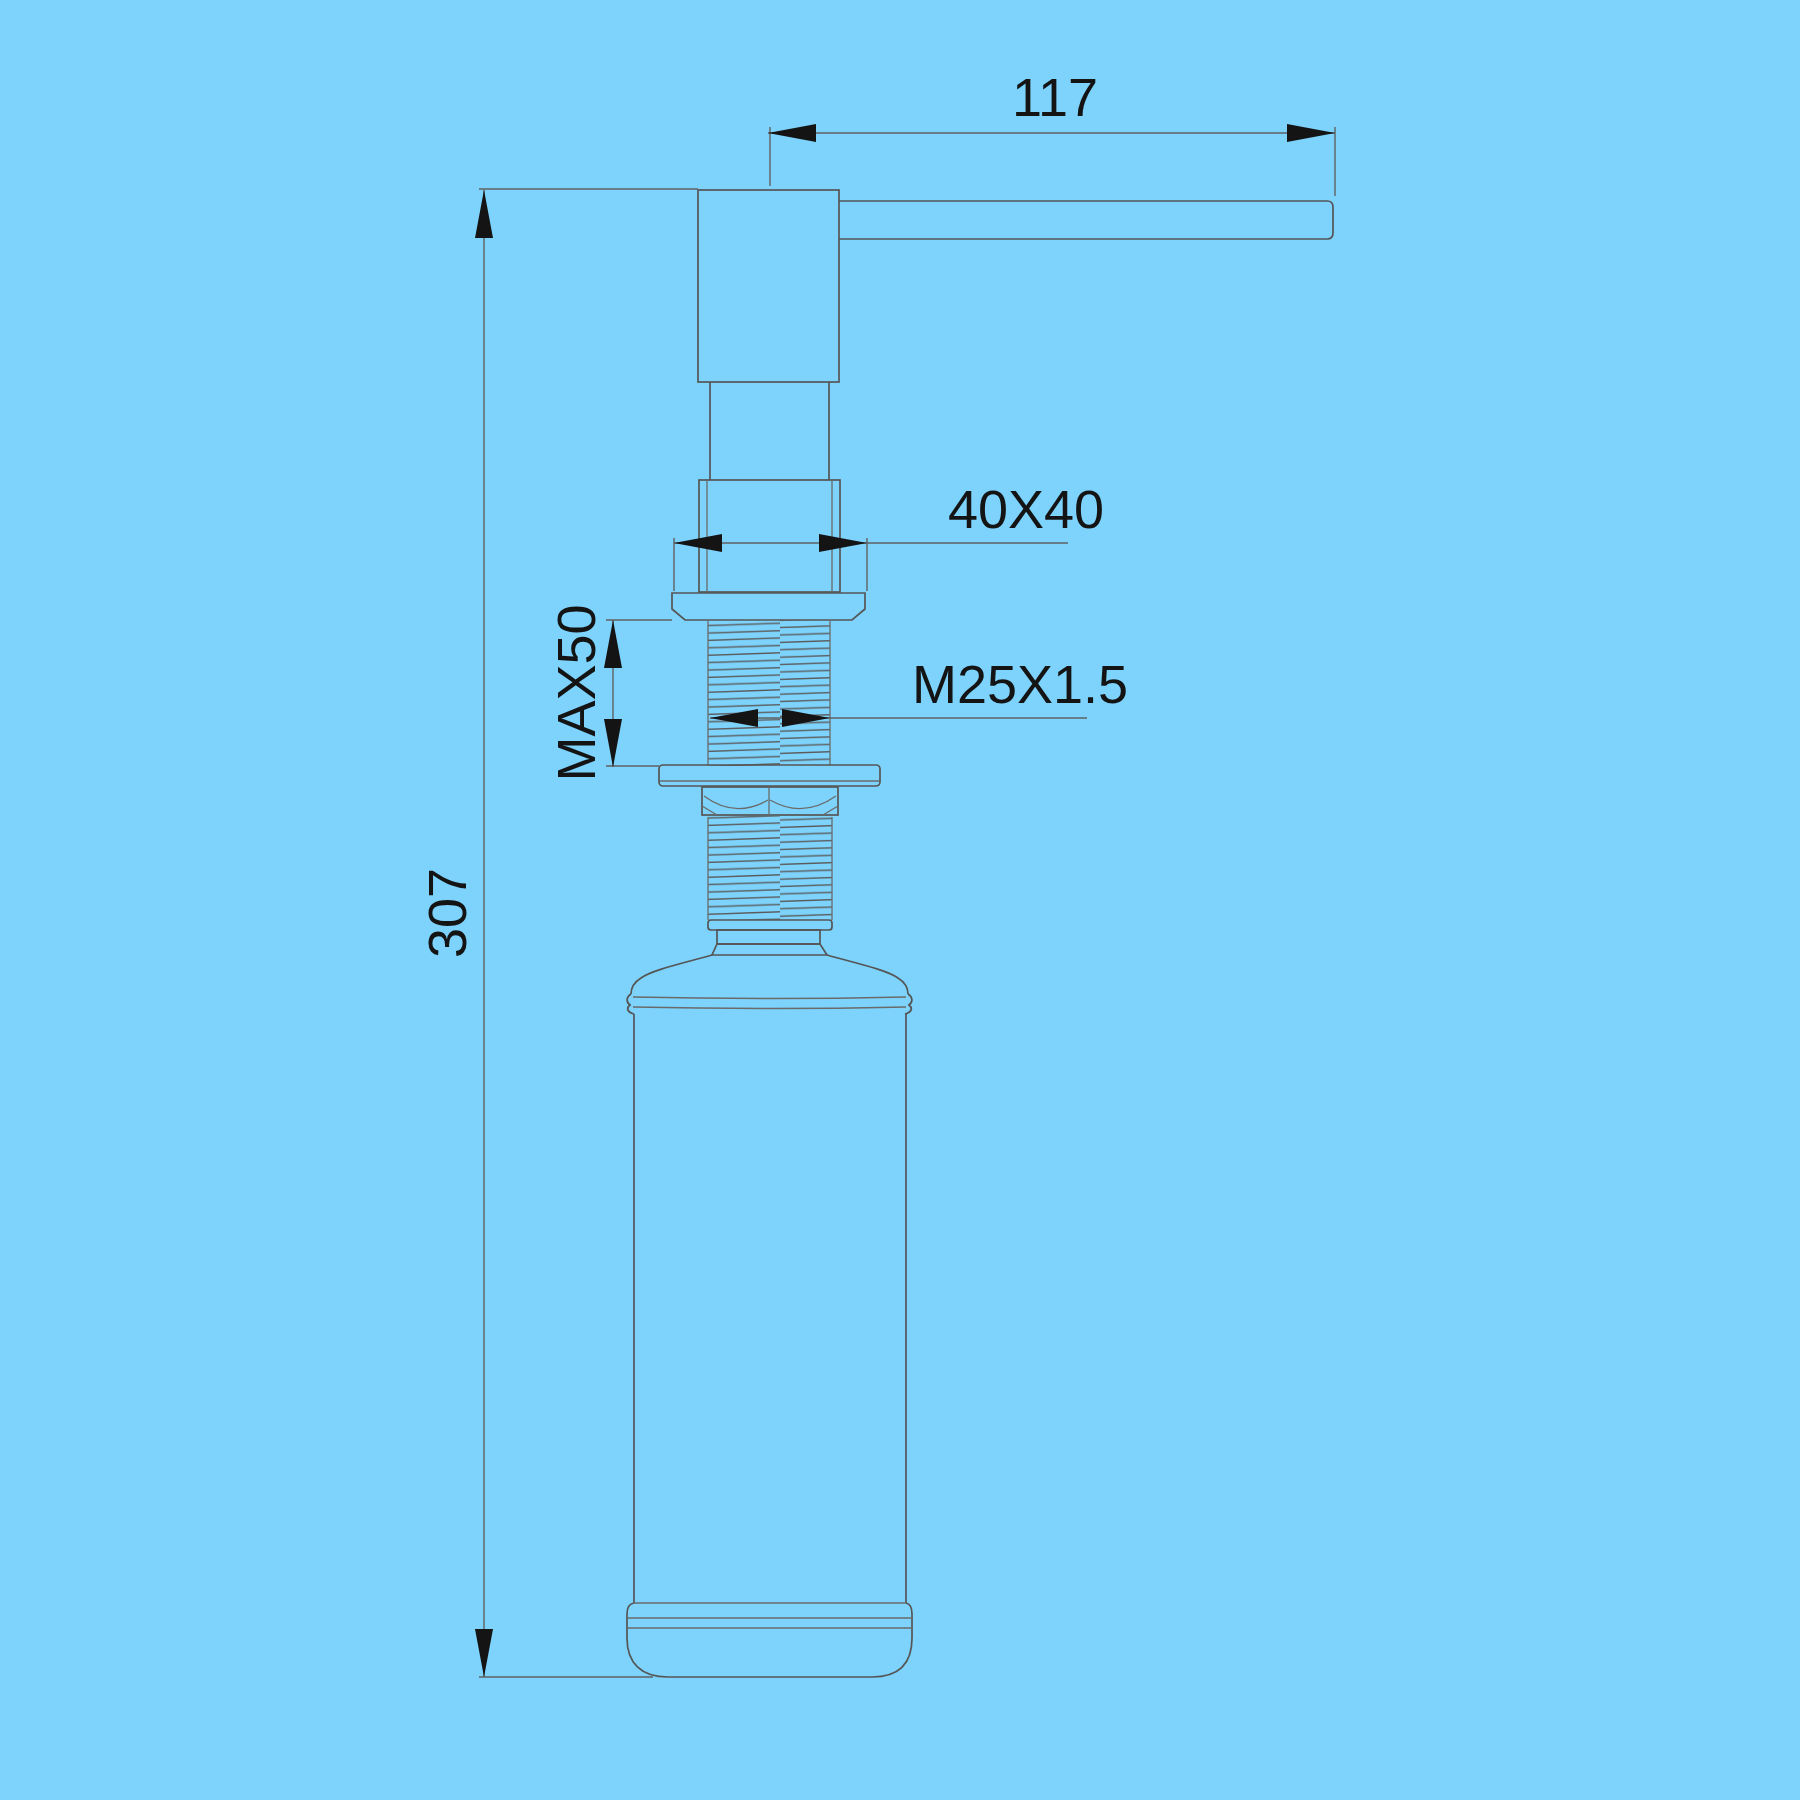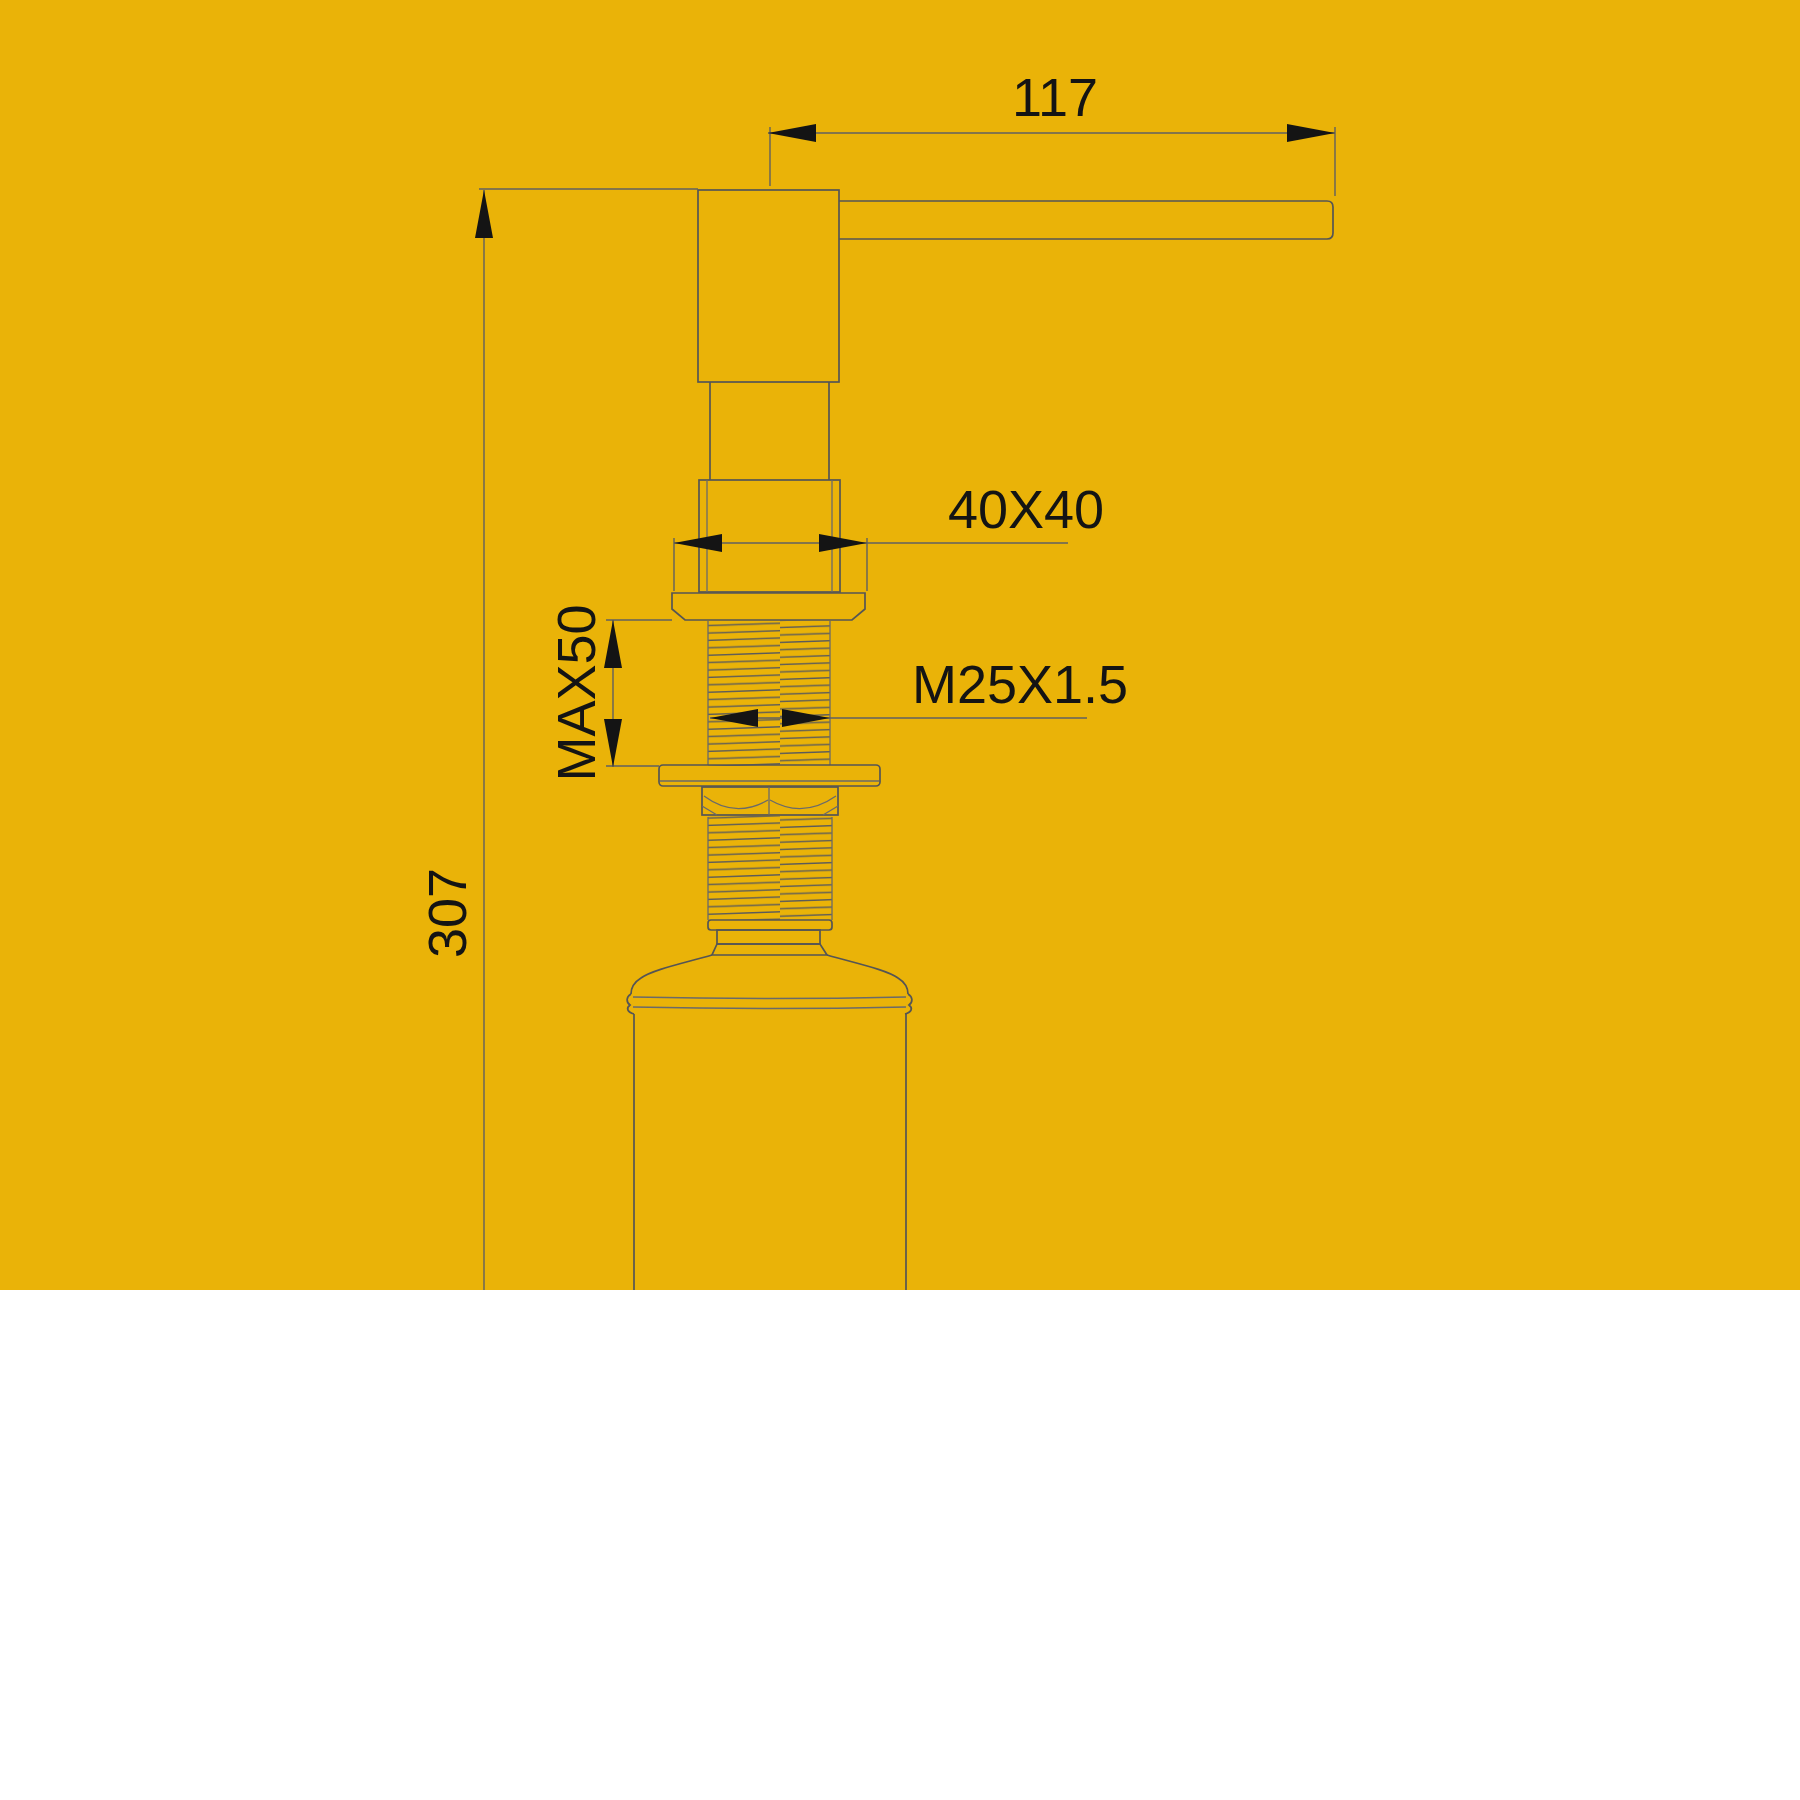--- a/index.html
+++ b/index.html
@@ -6,22 +6,22 @@
     margin: 0;
     padding: 0;
     background: #ffffff;
     width: 1800px;
     height: 1800px;
     font-family: "Liberation Sans", sans-serif;
   }
   #canvas {
     position: relative;
     width: 1800px;
-    height: 1290px;
-    background: #eab308;
+    height: 1800px;
+    background: #7dd3fc;
     overflow: hidden;
   }
   svg { display: block; }
   .obj  { stroke: #555555; stroke-width: 1.7; fill: none; }
   .objthin { stroke: #6a6a6a; stroke-width: 1.3; fill: none; }
   .dim  { stroke: #606060; stroke-width: 1.4; fill: none; }
   .arrow { fill: #141414; stroke: none; }
   text.dimtext {
     fill: #141414;
     font-size: 54px;

